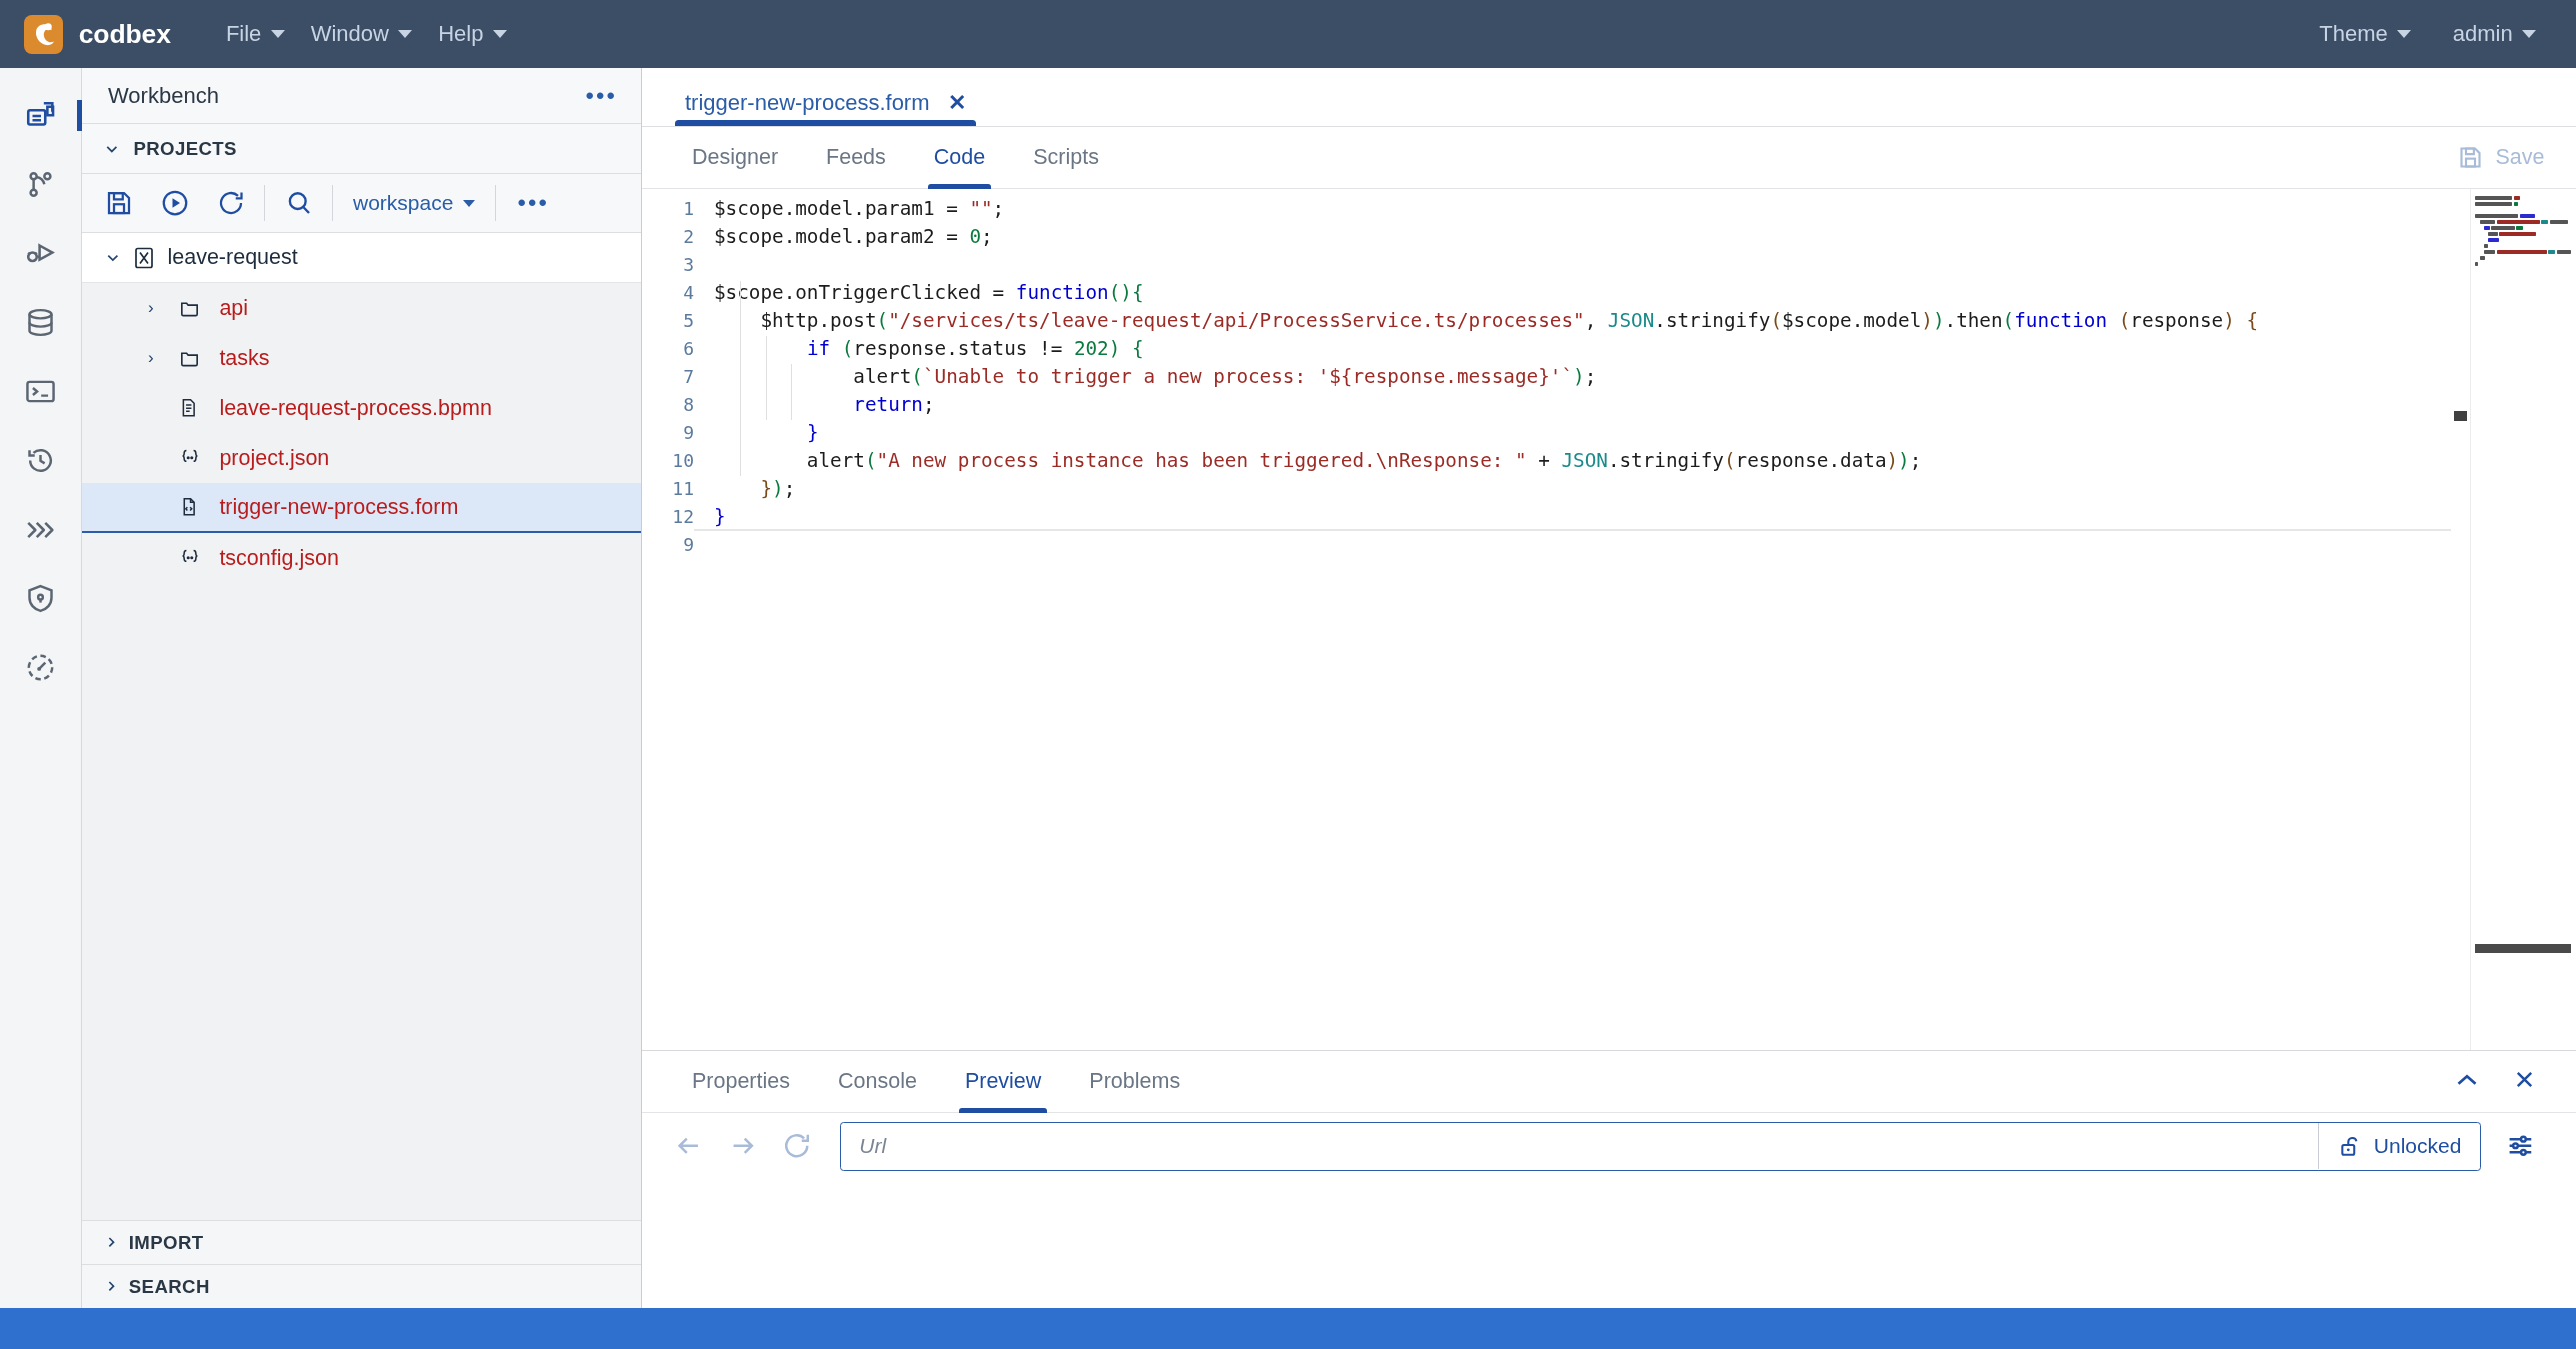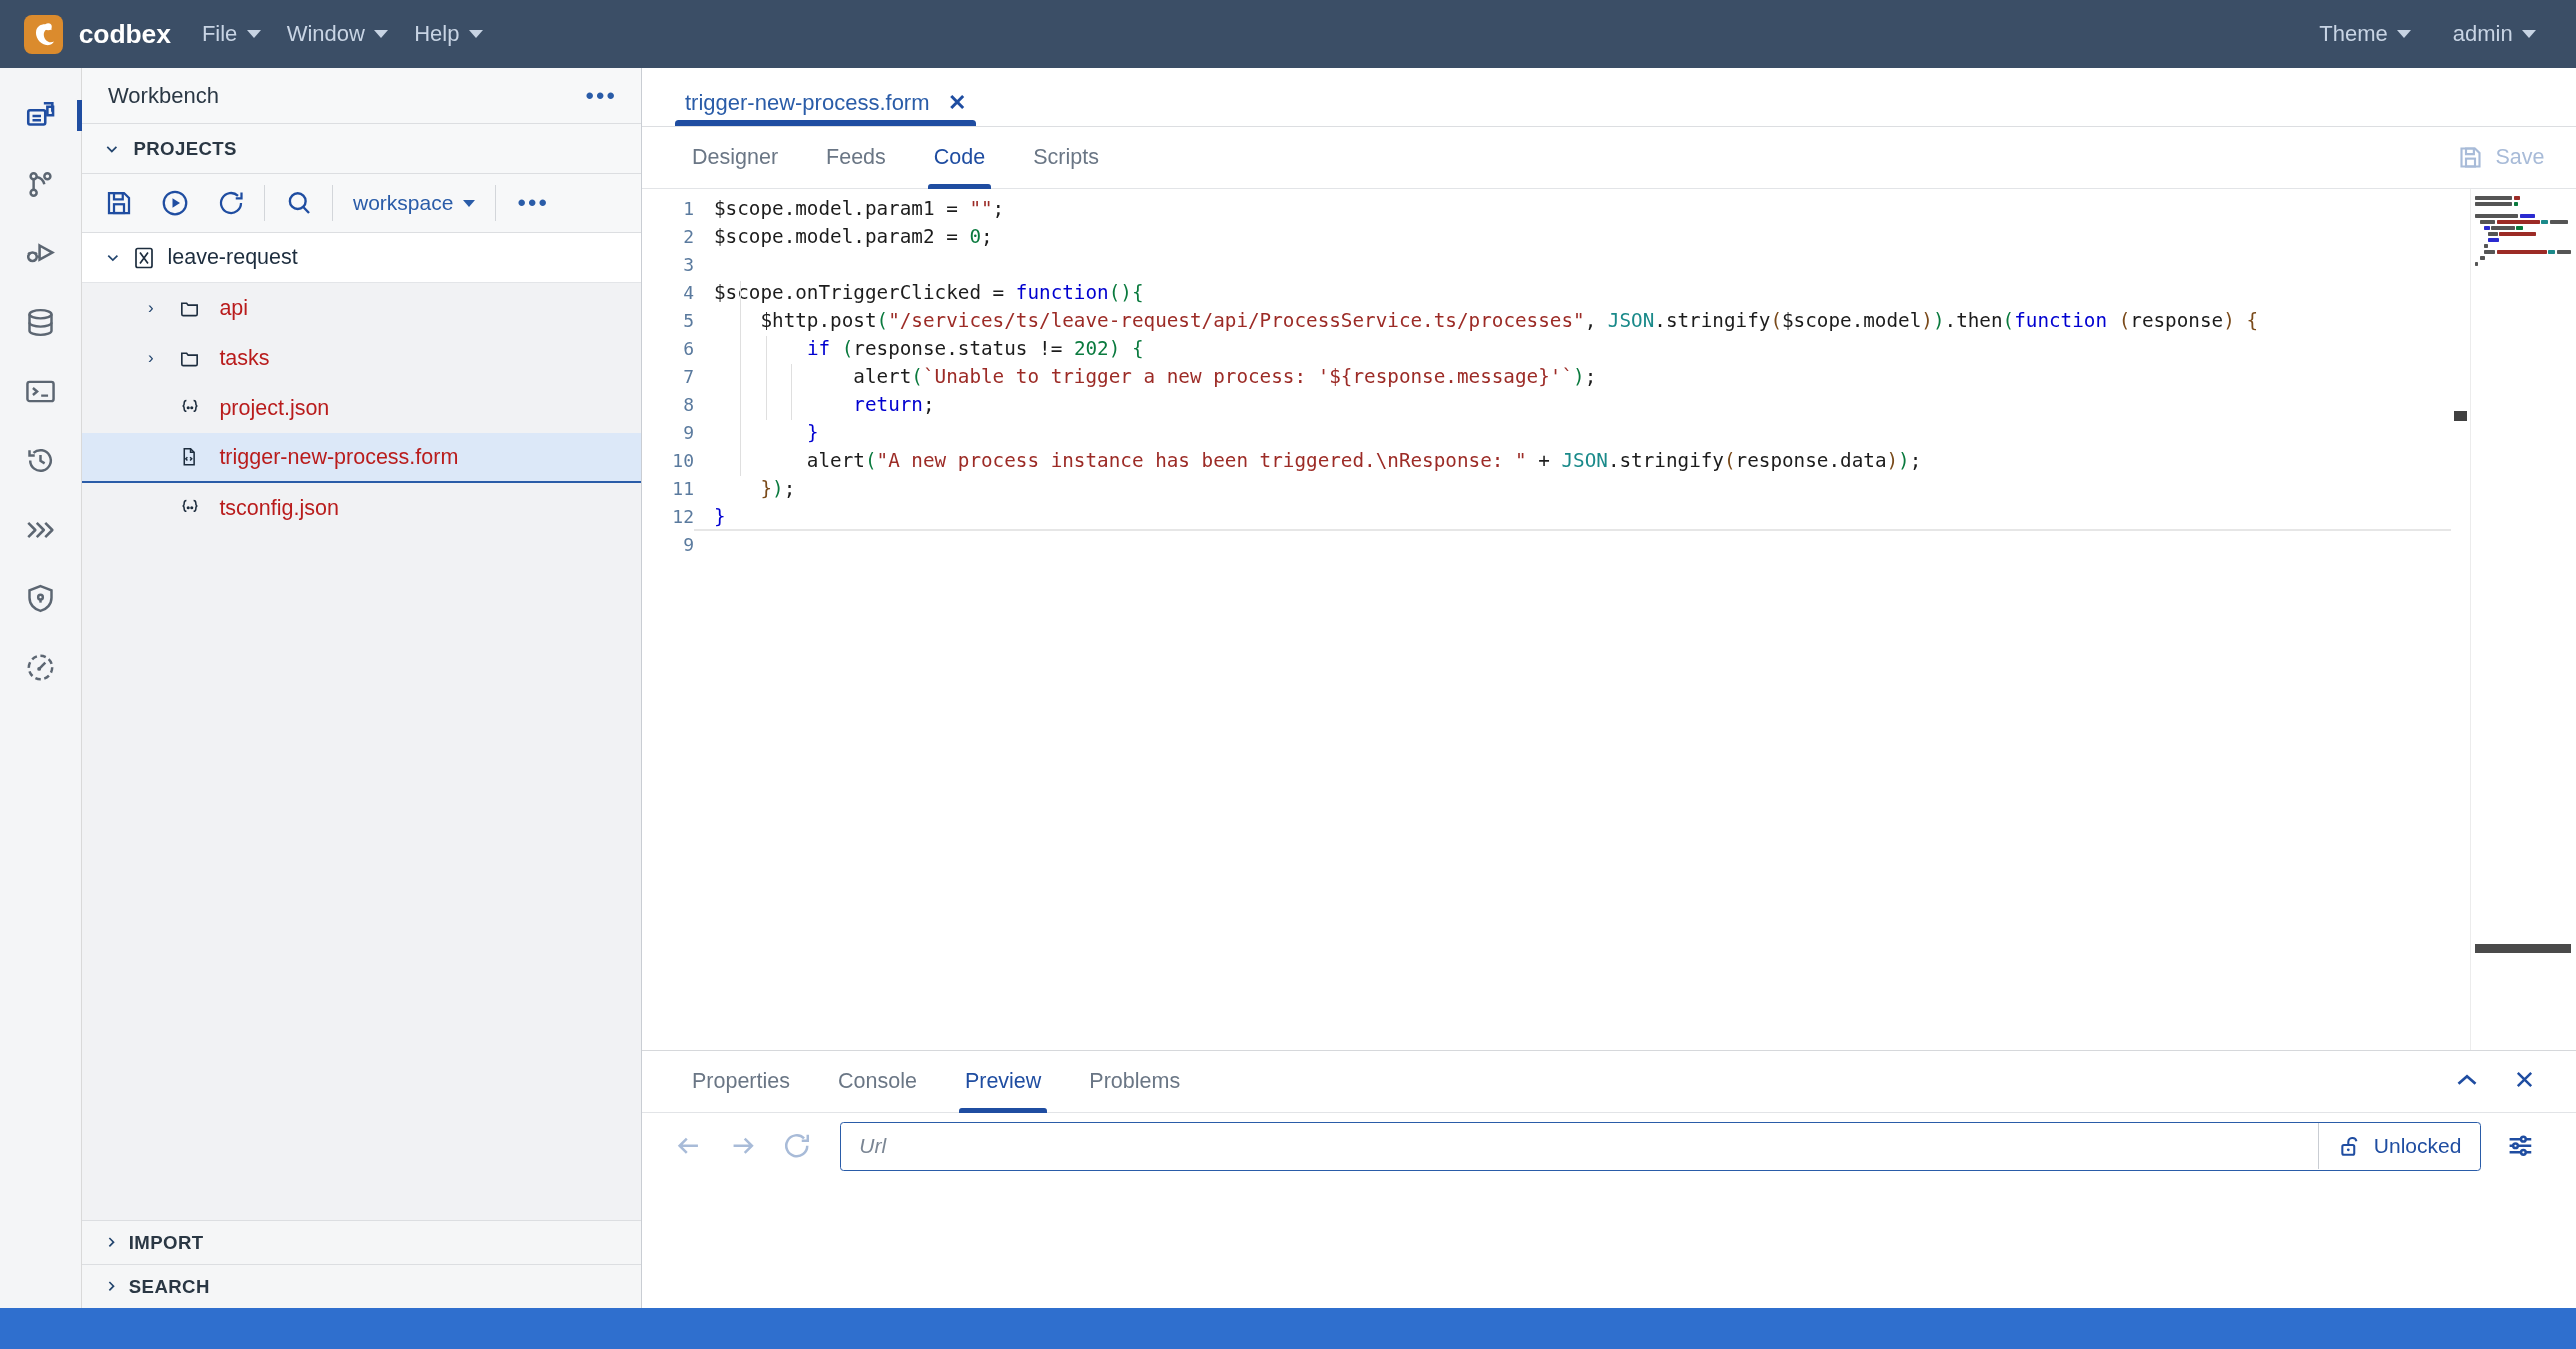--- a/index.html
+++ b/index.html
@@ -17,21 +17,21 @@
   .topbar {
     height:68px; background:#3b4e66; flex:0 0 68px;
     display:flex; align-items:center; padding:0 27px 0 24px; color:#cfd8e6;
   }
   .logo-box {
     width:39px; height:39px; background:#db8b2d; border-radius:7.9px;
     display:flex; align-items:center; justify-content:center; margin-right:15.7px;
     flex:0 0 39px;
   }
   .logo-glyph { display:block; }
-  .brand { font-size:26.5px; font-weight:bold; color:#ffffff; letter-spacing:-0.1px; margin-right:18px; }
+  .brand { font-size:26.5px; font-weight:bold; color:#ffffff; letter-spacing:-0.1px; margin-right:42px; }
   .menu-item {
     display:flex; align-items:center; gap:9.3px; font-size:22px; color:#c8d4e4;
     padding:5.7px 13px; cursor:default; white-space:nowrap;
   }
   .topbar-right { margin-left:auto; display:flex; align-items:center; gap:15.7px; }
   .chev-d { width:0;height:0;border-left:7.2px solid transparent;border-right:7.2px solid transparent;border-top:8.6px solid #c8d4e4; display:inline-block; }
 
   
   .body-row { display:flex; flex:1 1 auto; min-height:0; }
 
@@ -385,20 +385,30 @@
         <div class="tree-item">
           <span class="twisty">›</span>
           <span class="ico">
             <svg width="23" height="23" viewBox="0 0 24 24" fill="none" stroke="#1d2d3e" stroke-width="1.7">
                 <path d="M4 6.5h5l1.6 2H20V18a1.5 1.5 0 0 1-1.5 1.5h-13A1.5 1.5 0 0 1 4 18z"></path>
               </svg>
           </span>
           <span class="name">tasks</span>
         </div>
 
+        <div class="tree-item">
+          <span class="twisty"></span>
+          <span class="ico">
+            <svg width="21.5" height="21.5" viewBox="0 0 24 24" fill="none" stroke="#1d2d3e" stroke-width="1.7">
+              <path d="M6 3h8l4 4v14H6z"></path>
+                <path d="M9 9h6M9 12.5h6M9 16h4"></path>
+            </svg>
+          </span>
+          <span class="name">leave-request-process.bpmn</span>
+        </div>
 
         <div class="tree-item">
           <span class="twisty"></span>
           <span class="ico">
             <svg width="24" height="21.5" viewBox="0 0 26 24" fill="none" stroke="#1d2d3e" stroke-width="1.7">
               <path d="M9 4c-2 0-2.5 1-2.5 3s0 3-1.8 3c1.8 0 1.8 1 1.8 3s.5 3 2.5 3"></path>
               <path d="M17 4c2 0 2.5 1 2.5 3s0 3 1.8 3c-1.8 0-1.8 1-1.8 3s-.5 3-2.5 3"></path>
               <circle cx="11" cy="12" r="0.9" fill="#1d2d3e"></circle>
                 <circle cx="15" cy="12" r="0.9" fill="#1d2d3e"></circle>
             </svg>

